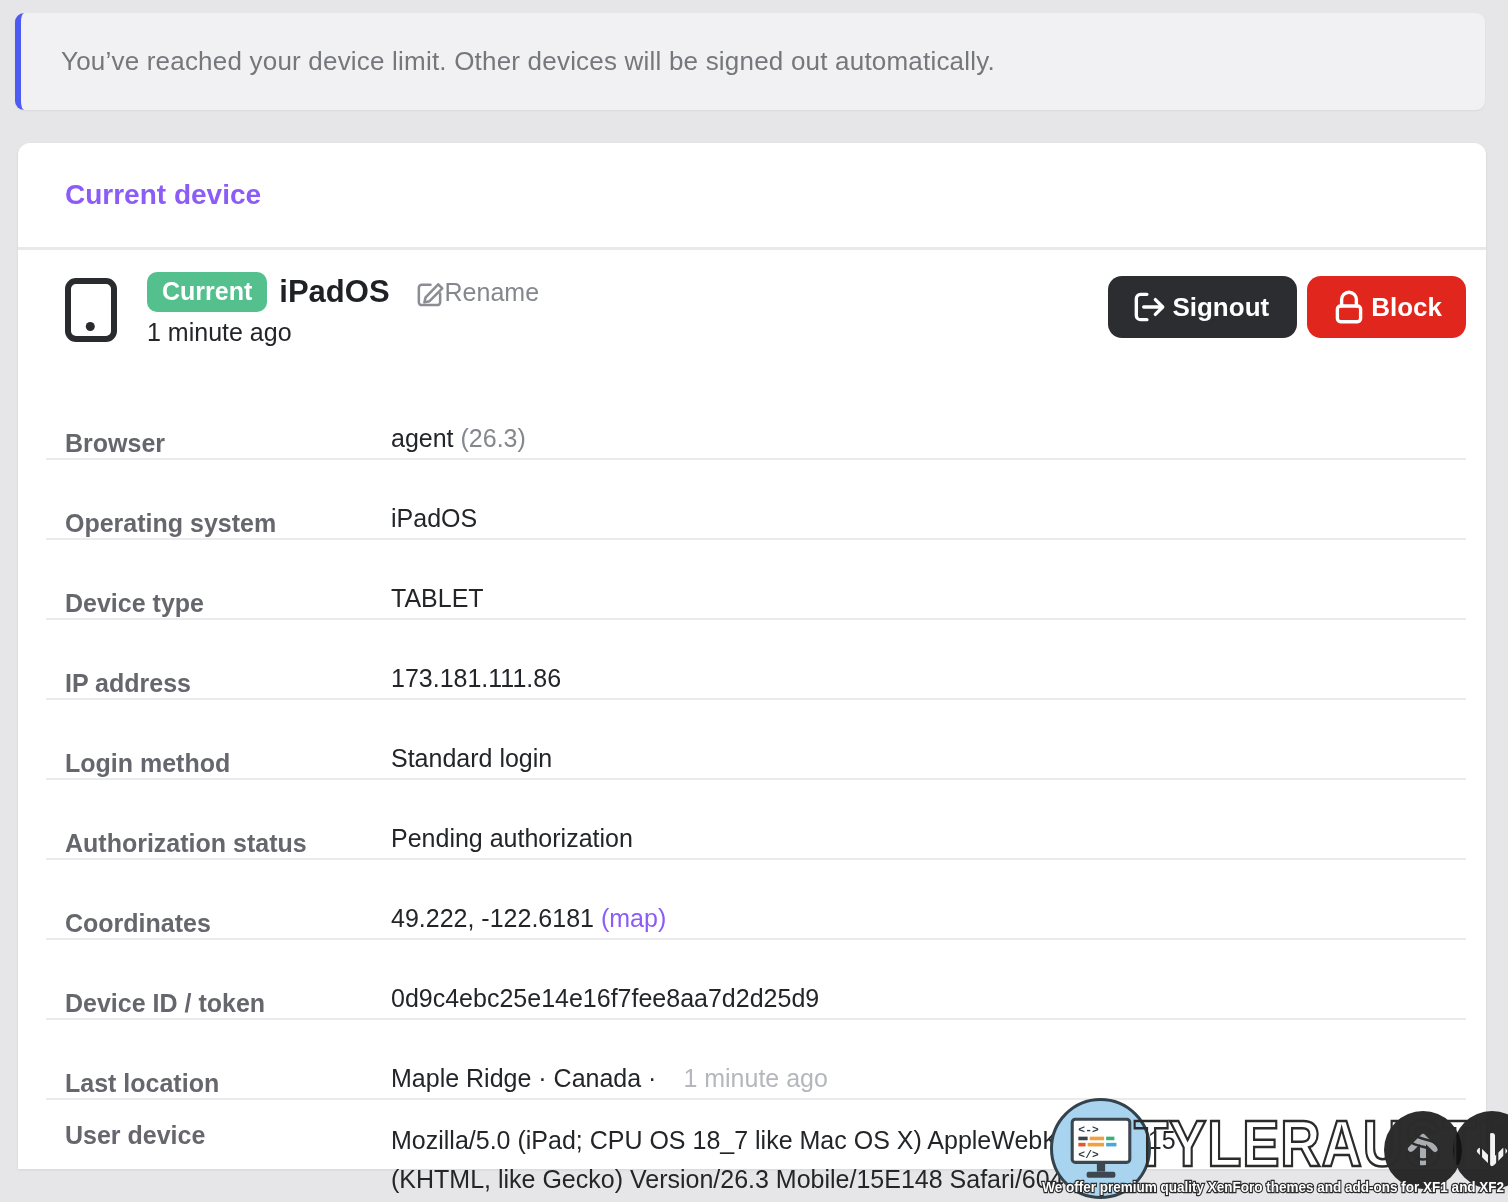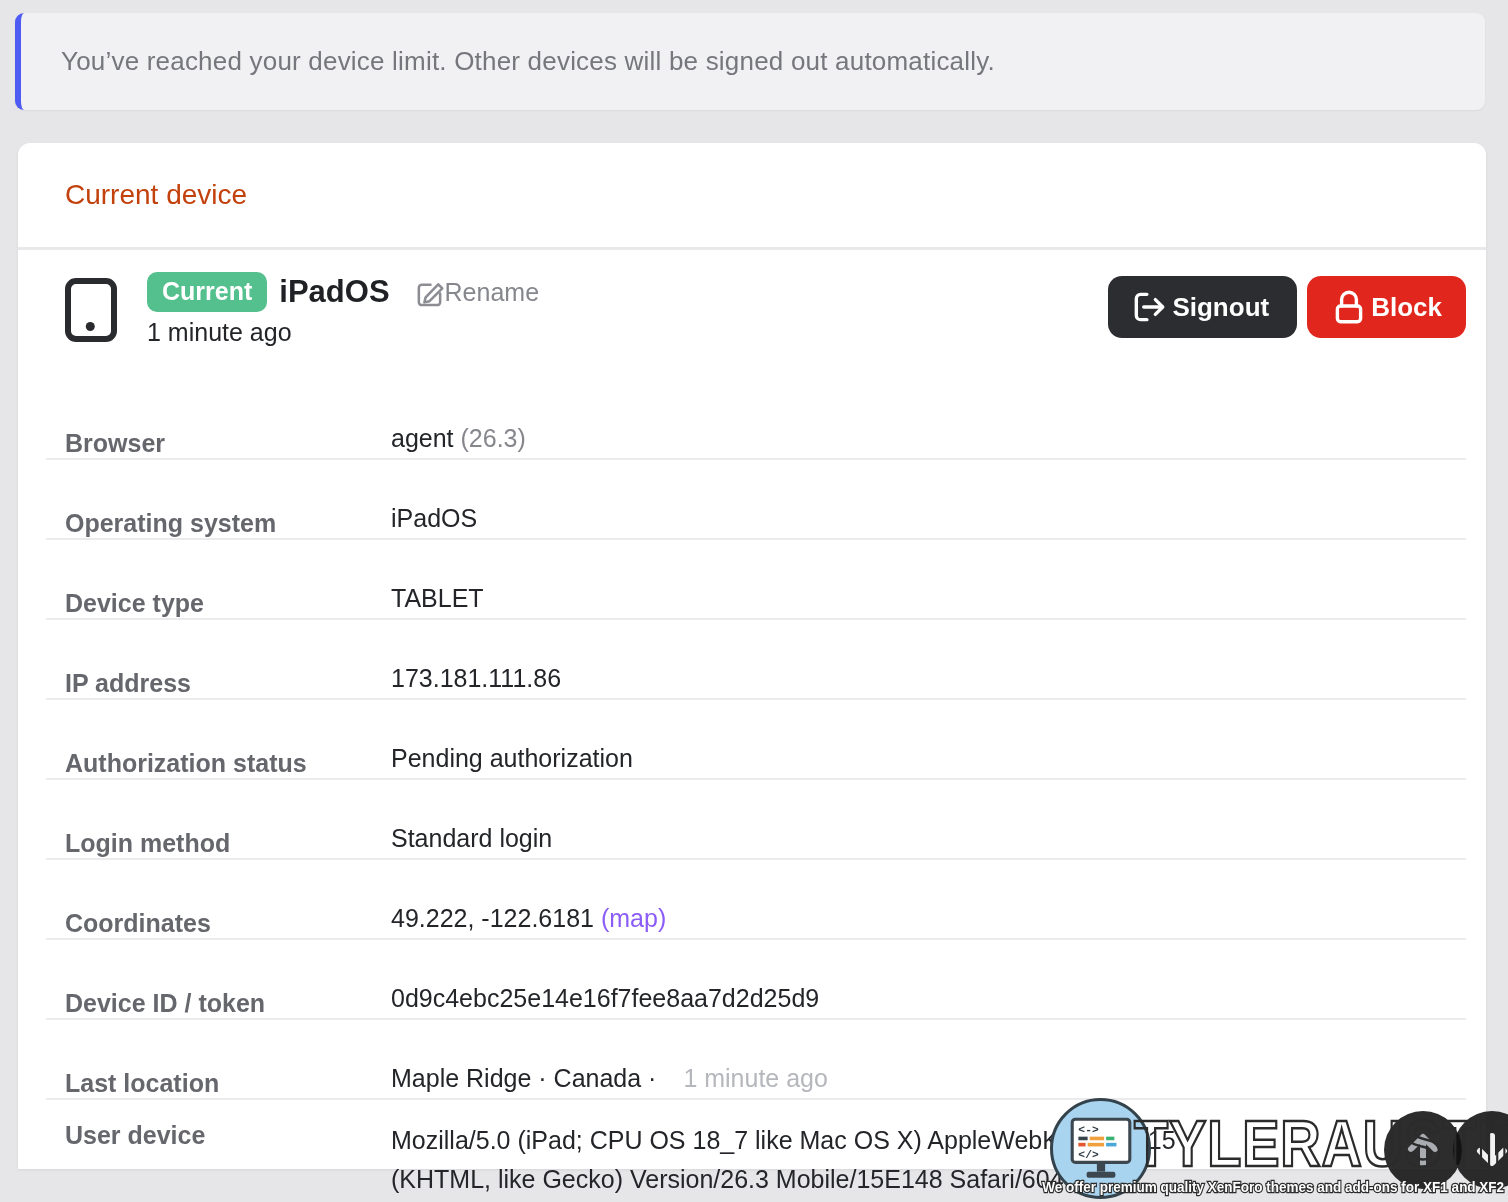--- a/index.html
+++ b/index.html
@@ -32,21 +32,21 @@
     box-shadow:0 1px 3px rgba(0,0,0,.07);
     height:1026px;
     position:relative;
   }
   .card-header {
     height:107px;
     display:flex; align-items:center;
     padding:0 47px;
     border-bottom:3px solid #e9e9eb;
   }
-  .card-title { font-size:28px; font-weight:400; color:#c2410c; }
+  .card-title { font-size:28px; font-weight:700; color:#8b5cf6; }
 
   
   .device-head {
     display:flex; align-items:flex-start;
     padding:22px 20px 0 47px;
     height:130px;
   }
   .tablet-icon {
     width:52px; height:64px;
     border:6px solid #2a2b2e;
@@ -226,27 +226,27 @@
       <div class="row-label">Device type</div>
       <div class="row-value">TABLET</div>
     </div>
 
     <div class="row">
       <div class="row-label">IP address</div>
       <div class="row-value">173.181.111.86</div>
     </div>
 
     <div class="row">
+      <div class="row-label">Login method</div>
+      <div class="row-value">Standard login</div>
+    </div>
+
+    <div class="row">
       <div class="row-label">Authorization status</div>
       <div class="row-value">Pending authorization</div>
-    </div>
-
-    <div class="row">
-      <div class="row-label">Login method</div>
-      <div class="row-value">Standard login</div>
     </div>
 
     <div class="row">
       <div class="row-label">Coordinates</div>
       <div class="row-value">
         <span>49.222, -122.6181</span>
         <span class="map-link">(map)</span>
       </div>
     </div>
 

